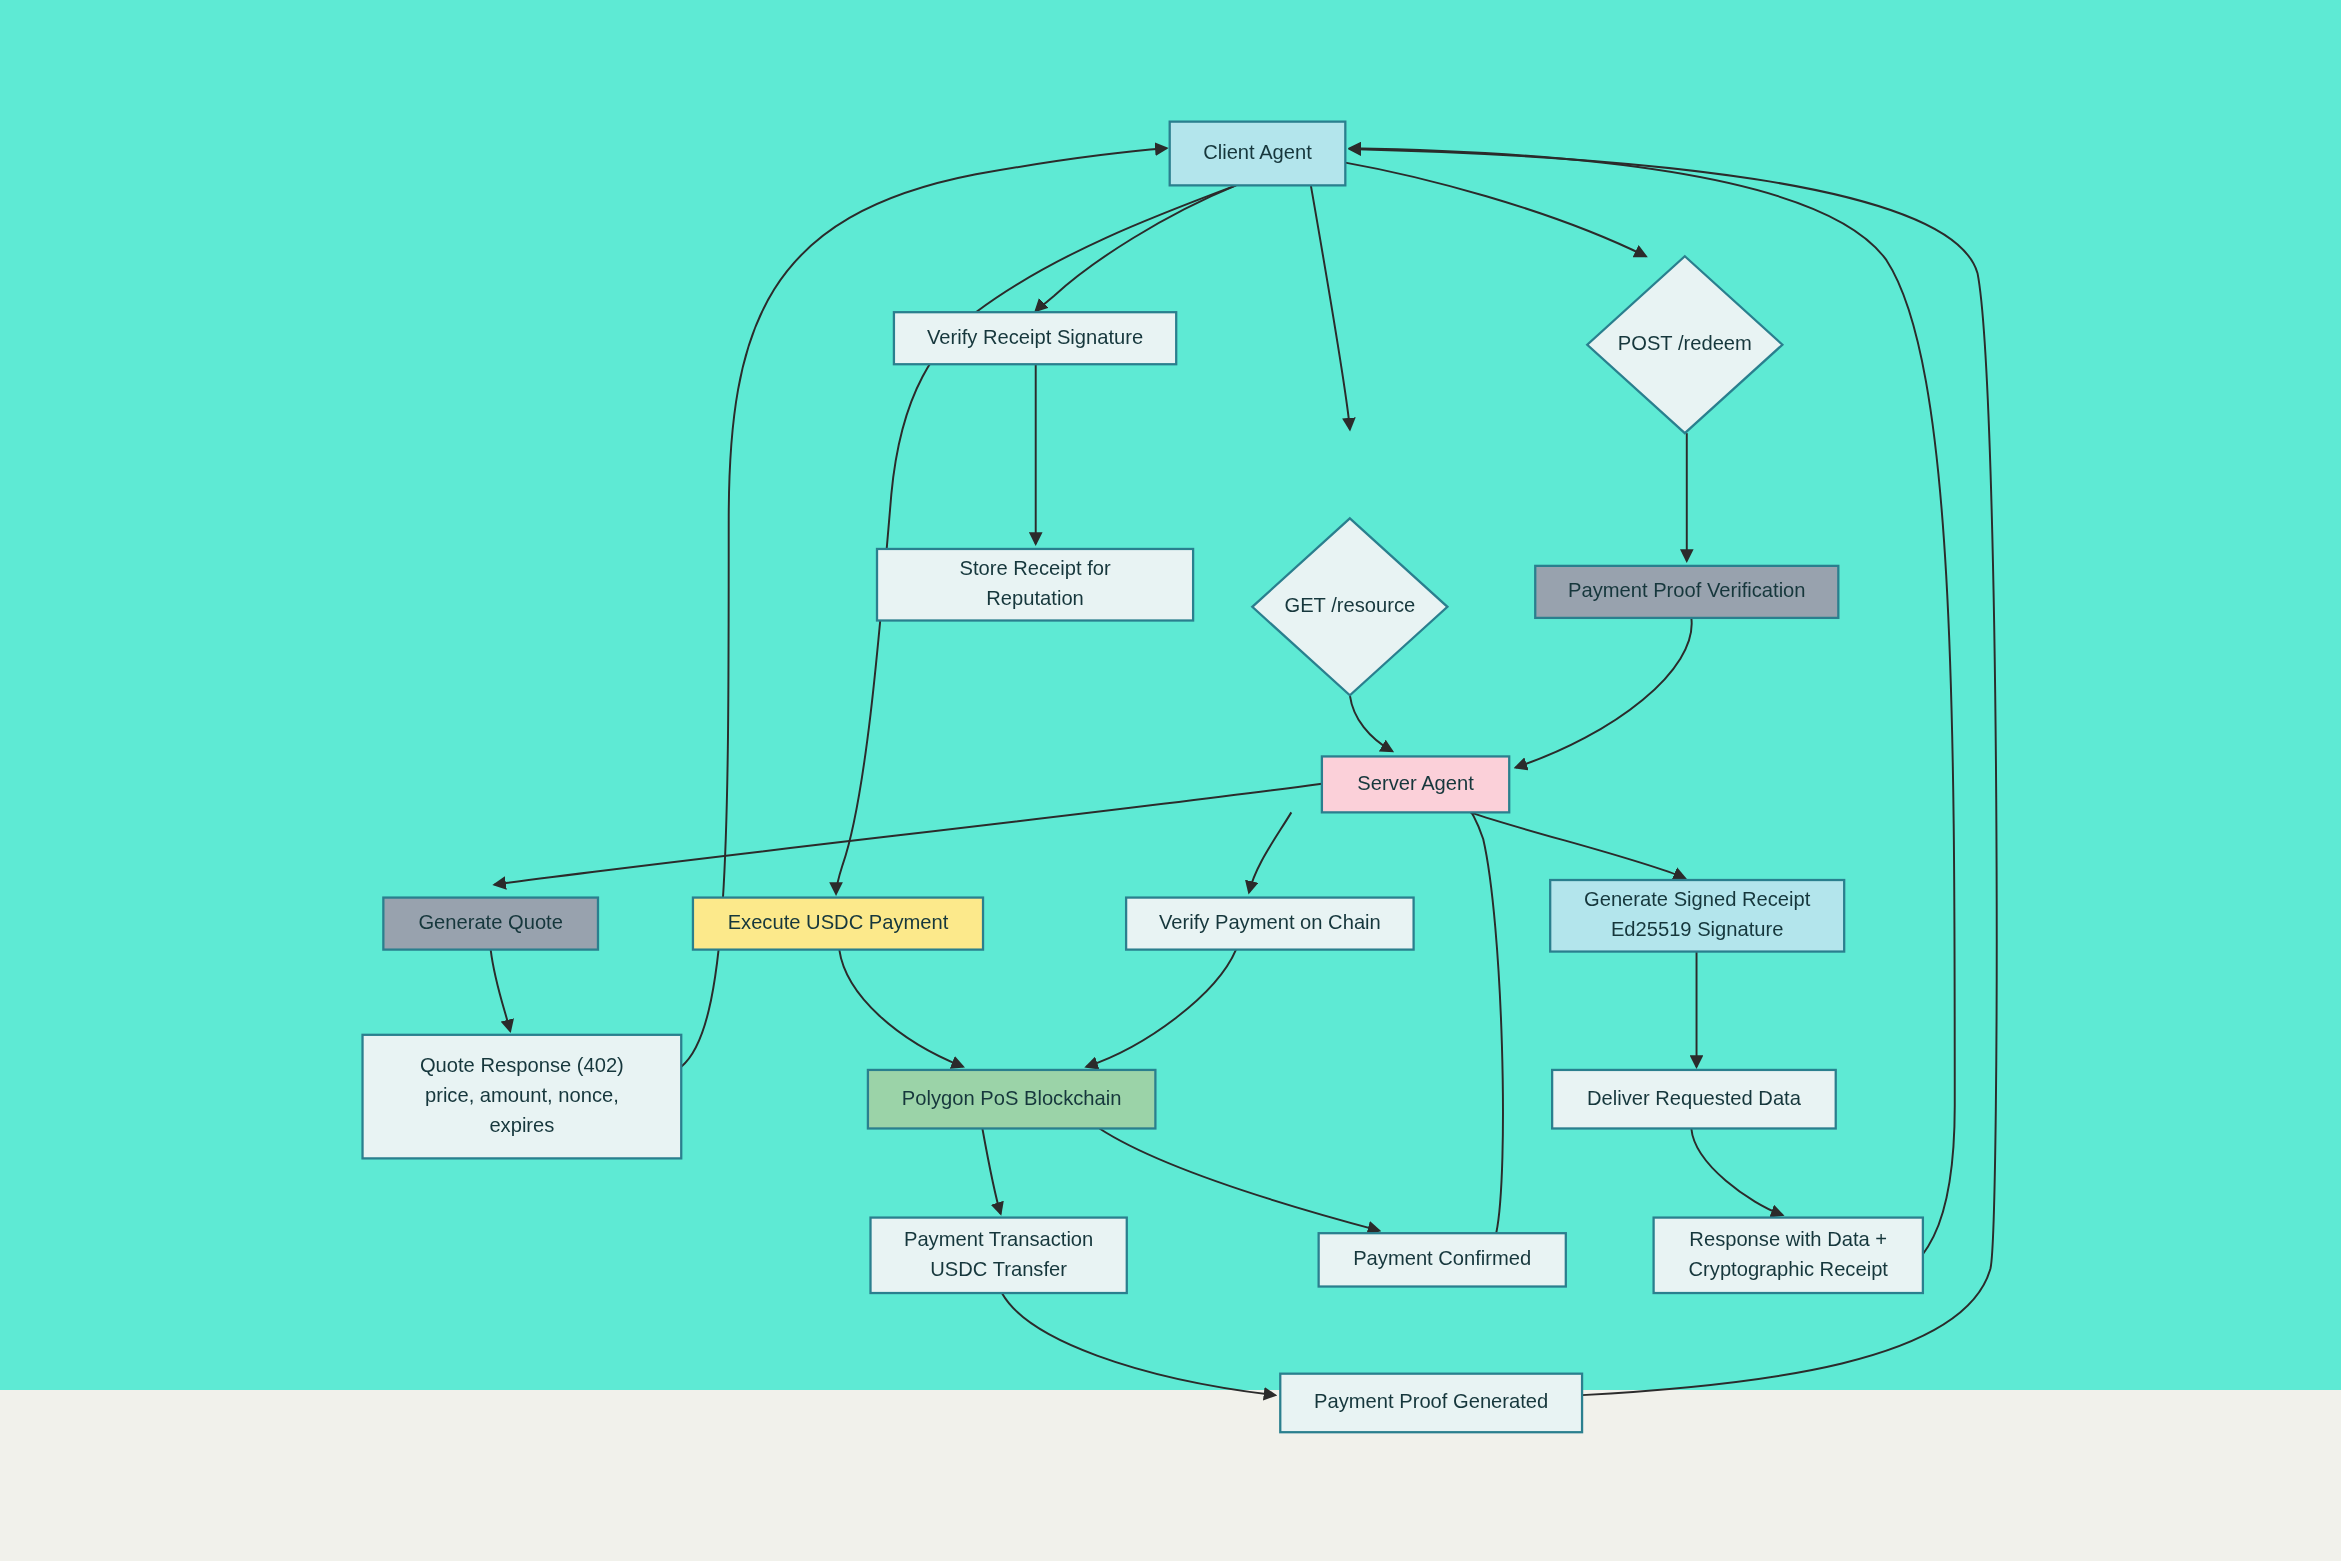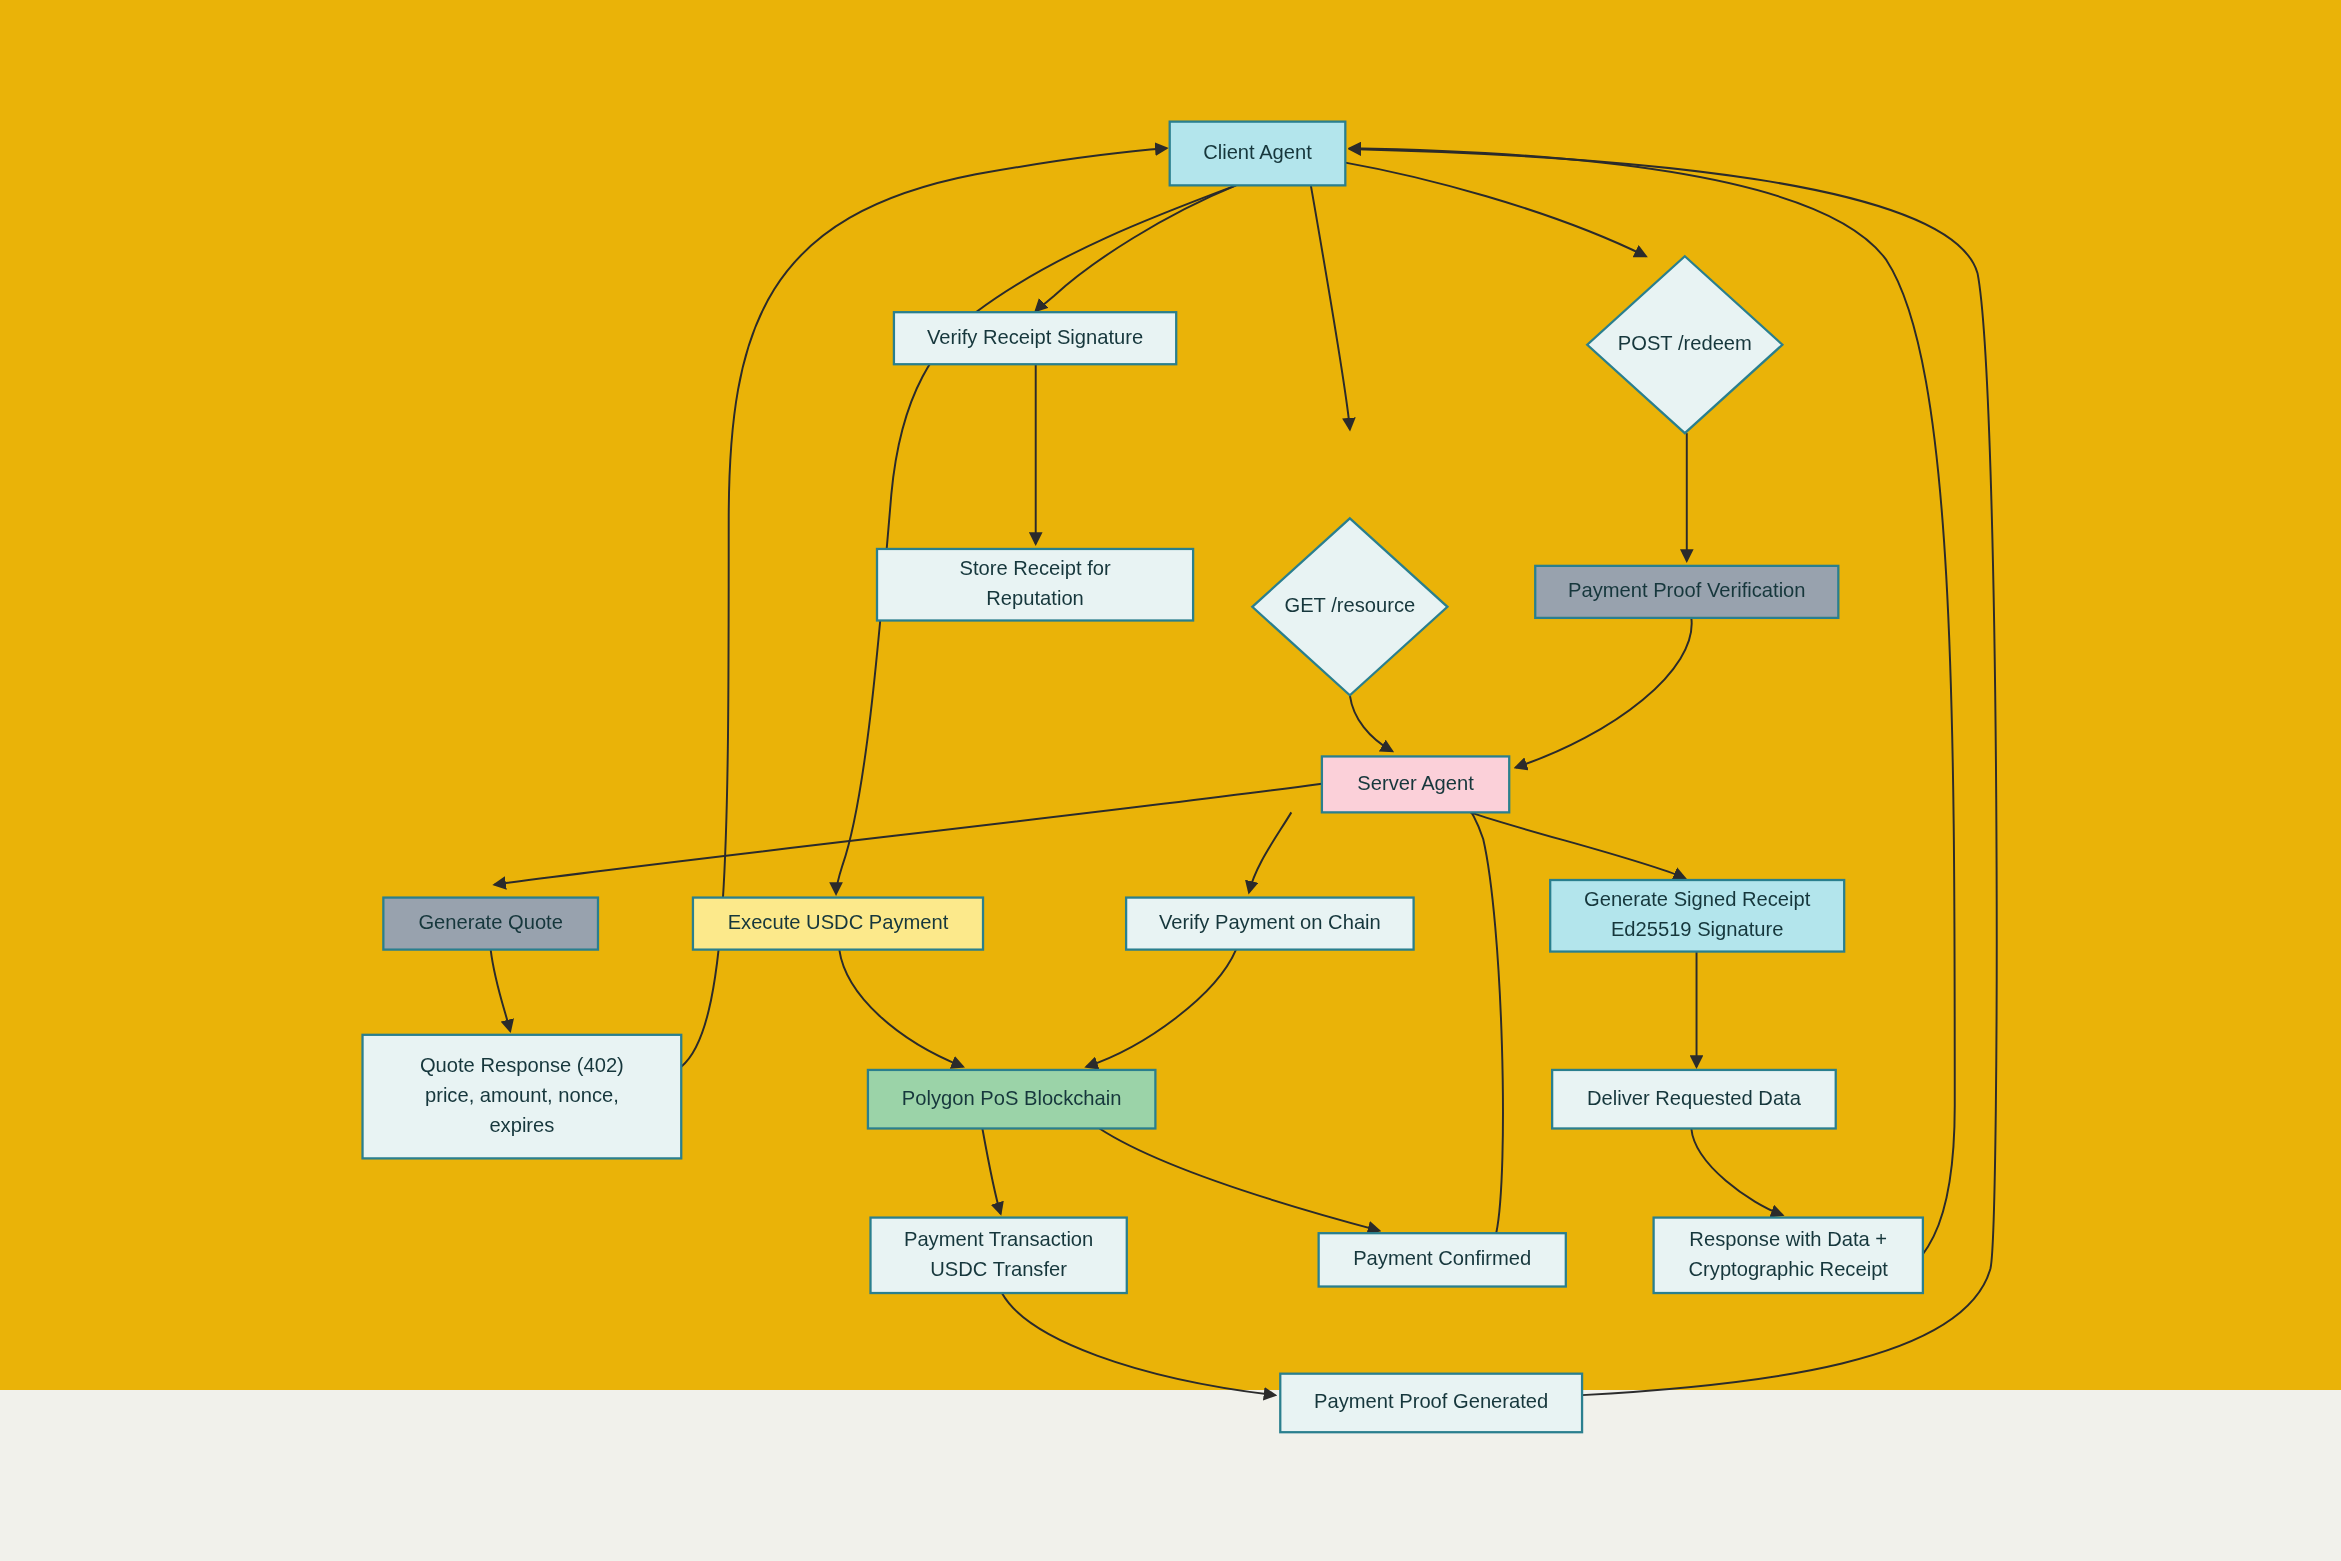--- a/index.html
+++ b/index.html
@@ -10,21 +10,21 @@
   body {
     width: 2342px;
     height: 1561px;
     overflow: hidden;
     font-family: "Liberation Sans", sans-serif;
   }
   #diagram-root {
     position: relative;
     width: 2342px;
     height: 1390px;
-    background: #eab308;
+    background: #5eead4;
   }
   svg#flow {
     display: block;
     width: 2342px;
     height: 1561px;
   }
   .node-shape {
     stroke: #2a7f8e;
     stroke-width: 3.5;
   }

